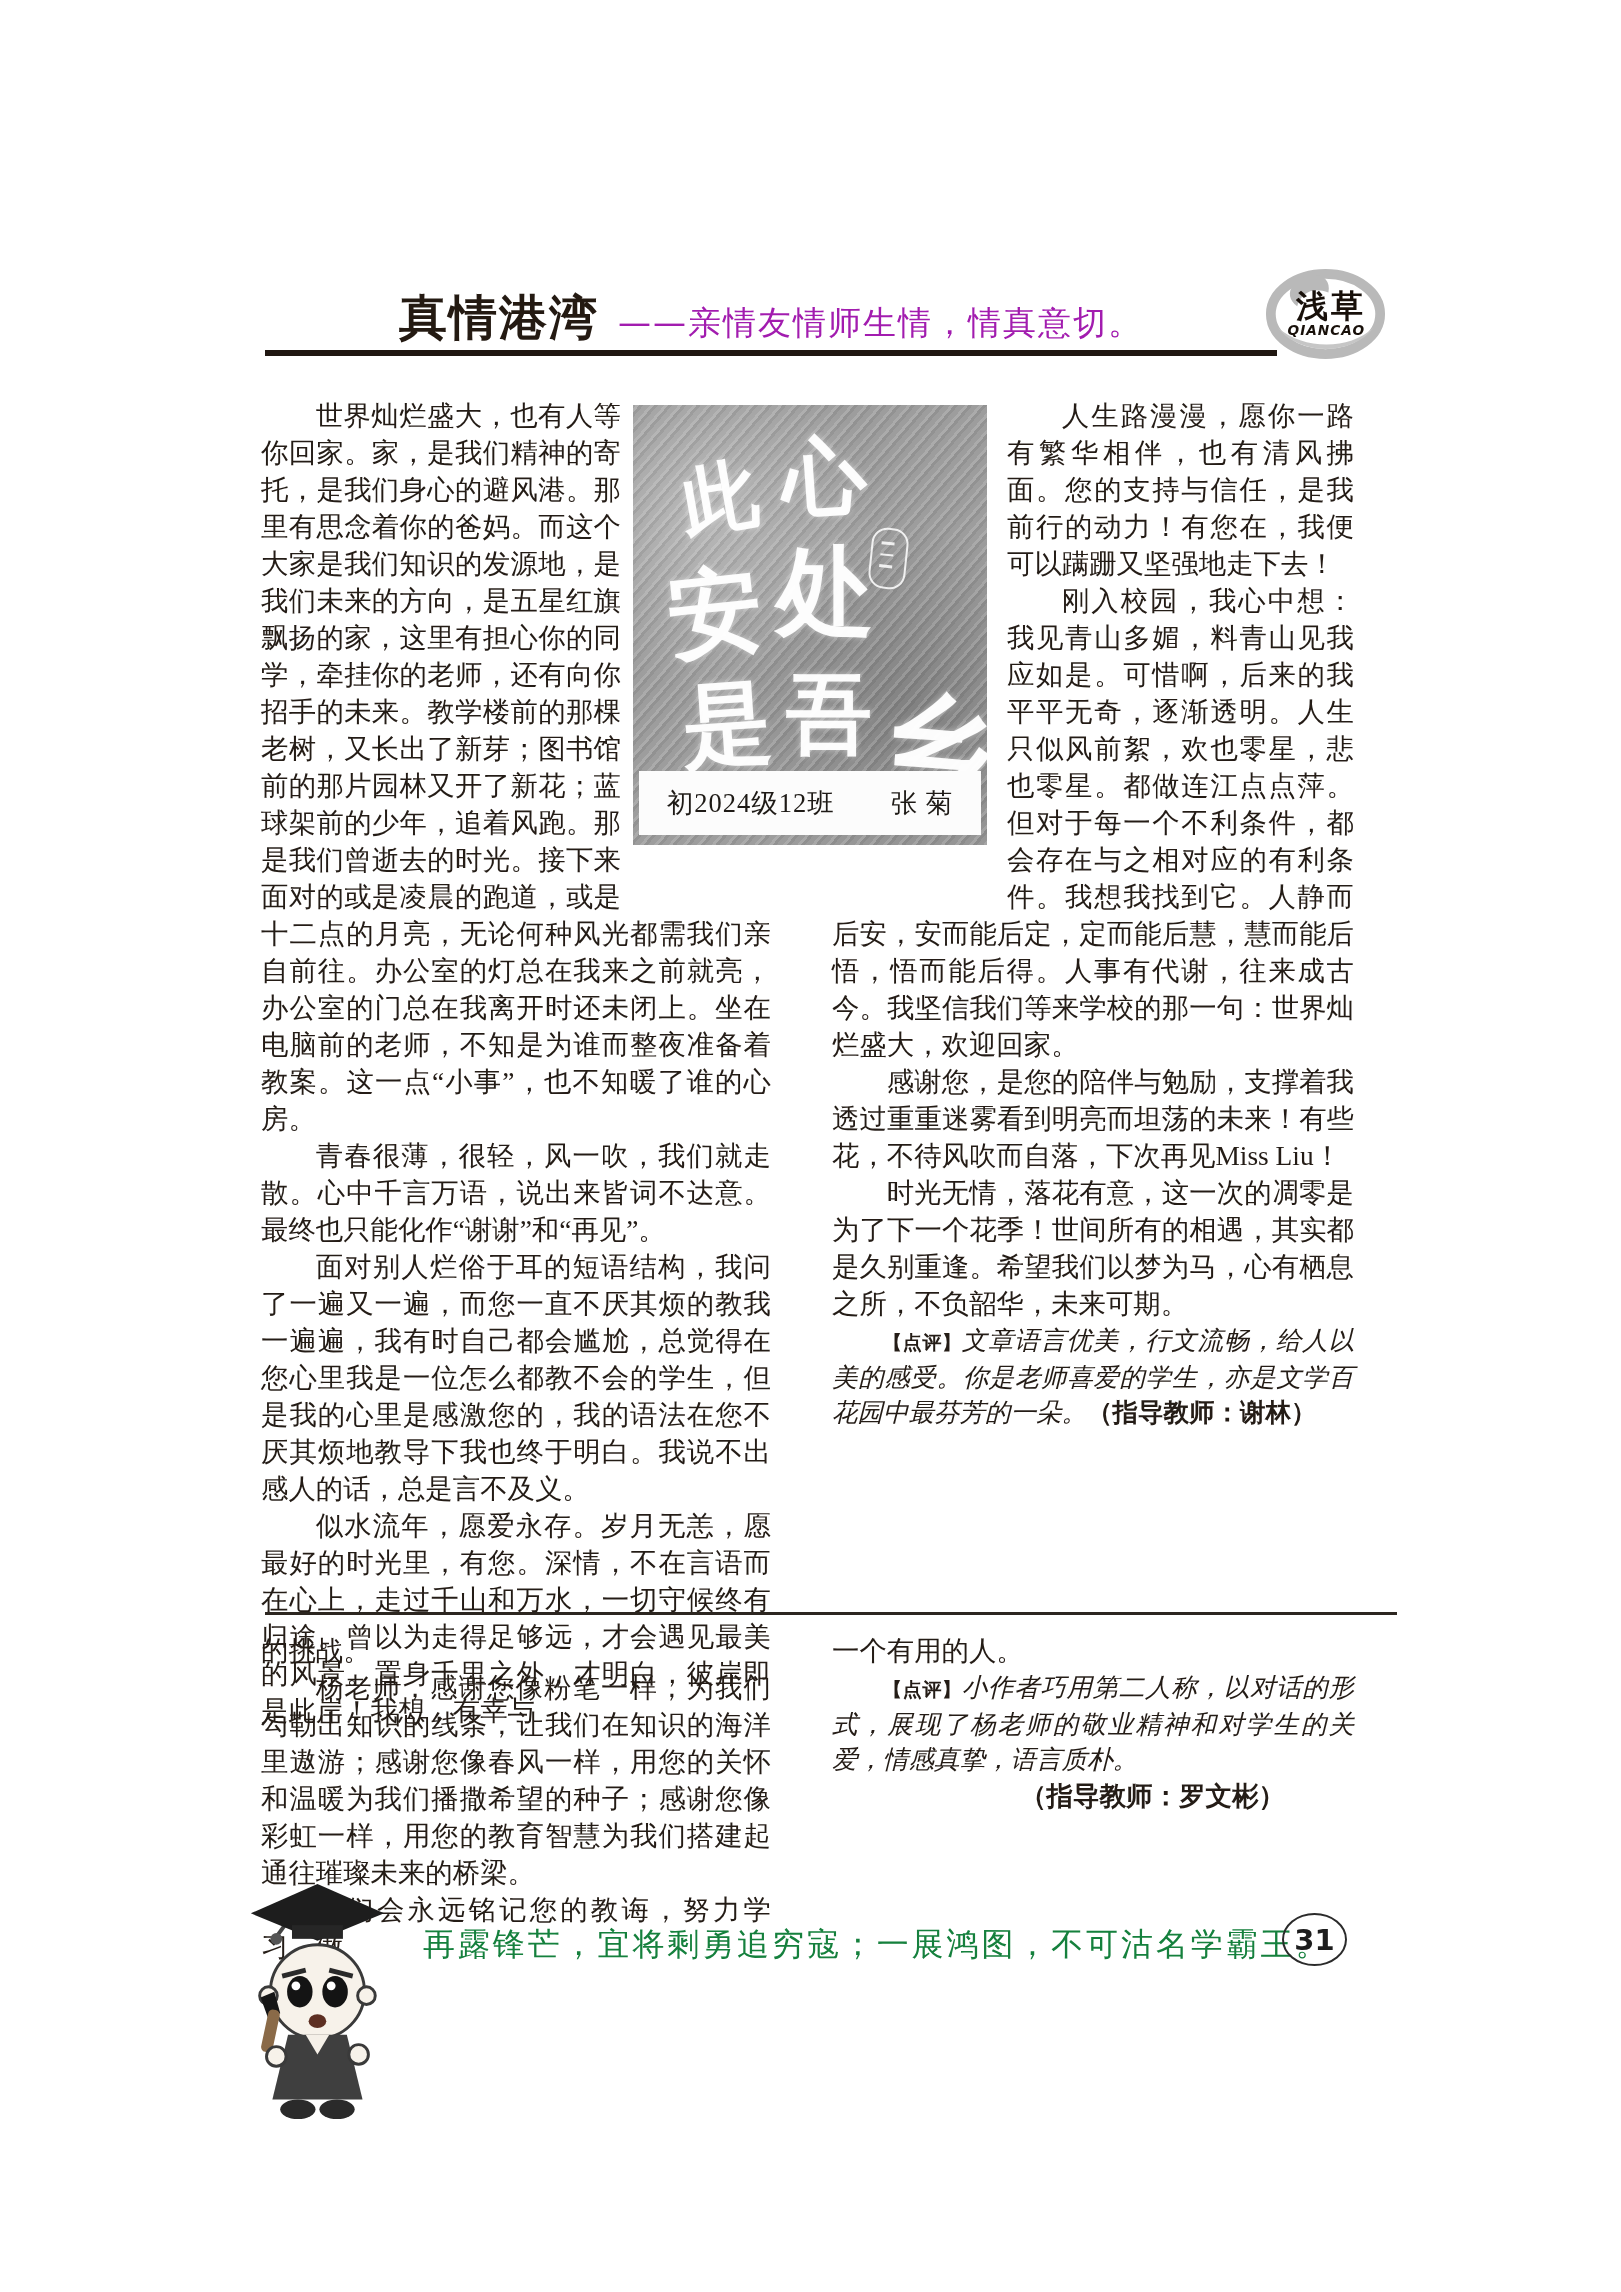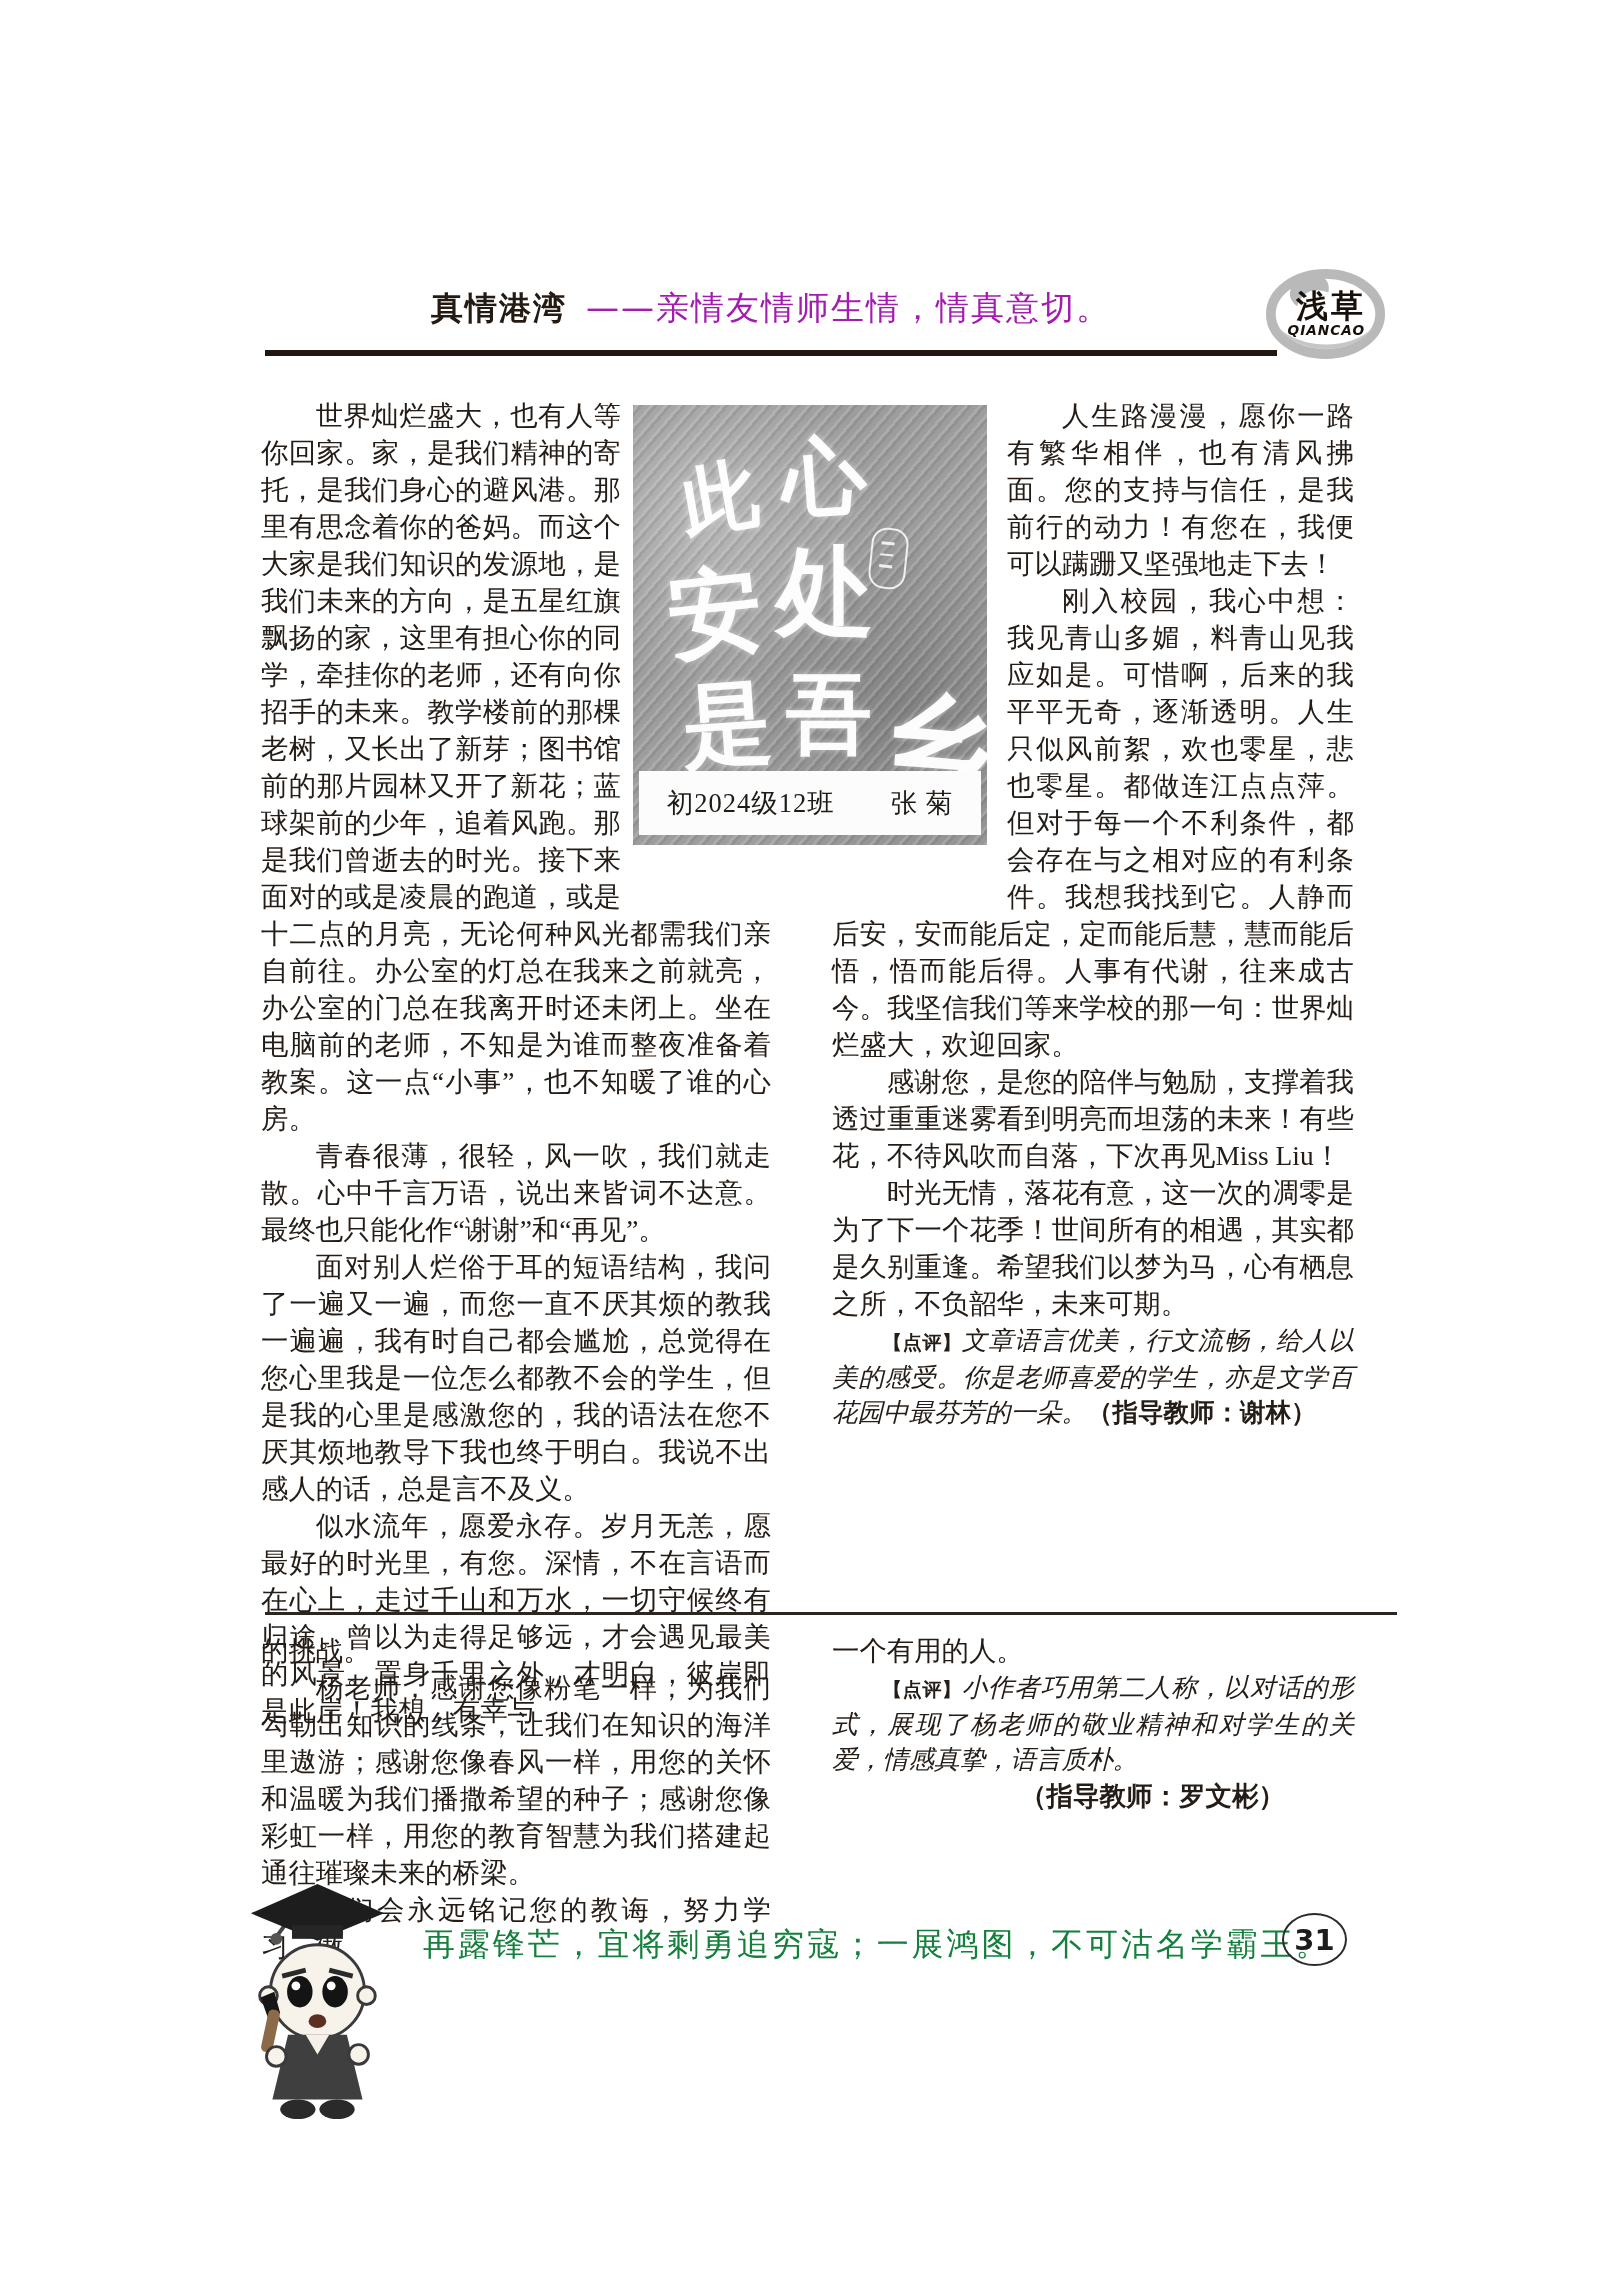--- a/index.html
+++ b/index.html
@@ -3,21 +3,21 @@
 <meta charset="utf-8">
 <style>
   html,body{margin:0;padding:0;background:#888;}
   .page{position:relative;width:1621px;height:2293px;background:#ffffff;overflow:hidden;
         font-family:"Liberation Serif","DejaVu Serif",serif;color:#241c16;}
 
   
   .header-row{position:absolute;left:265px;top:286px;width:1012px;height:61px;
               display:flex;justify-content:center;align-items:baseline;white-space:nowrap;}
   .title-bold{font-family:"DejaVu Sans","Liberation Sans",sans-serif;font-weight:900;
-              font-size:32px;letter-spacing:2px;color:#241a12;}
+              font-size:48px;letter-spacing:2px;color:#241a12;}
   .title-script{font-size:33px;letter-spacing:2px;color:#a21caf;margin-left:19px;
                 font-family:"DejaVu Sans",sans-serif;}
   .header-rule{position:absolute;left:265px;top:350px;width:1012px;height:5.9px;background:#201711;}
 
   
   .logo{position:absolute;left:1264px;top:267px;width:123px;height:94px;}
   .logo svg{position:absolute;left:0;top:0;}
   .logo-cn{position:absolute;left:32px;top:17.6px;font-family:"DejaVu Sans",sans-serif;
            font-weight:900;font-size:32px;letter-spacing:2.9px;color:#18100a;}
   .logo-en{position:absolute;left:23.5px;top:55px;font-family:"DejaVu Sans",sans-serif;

